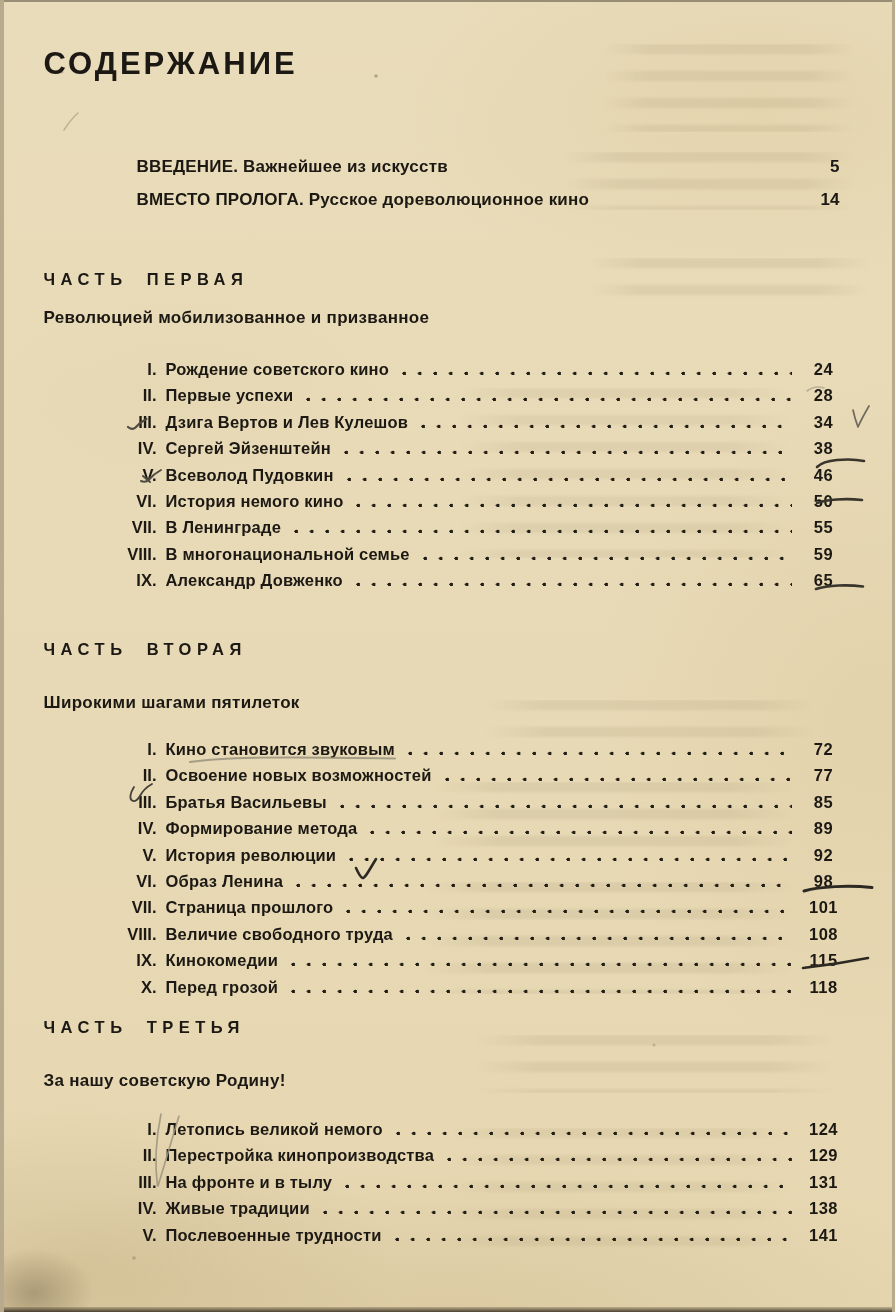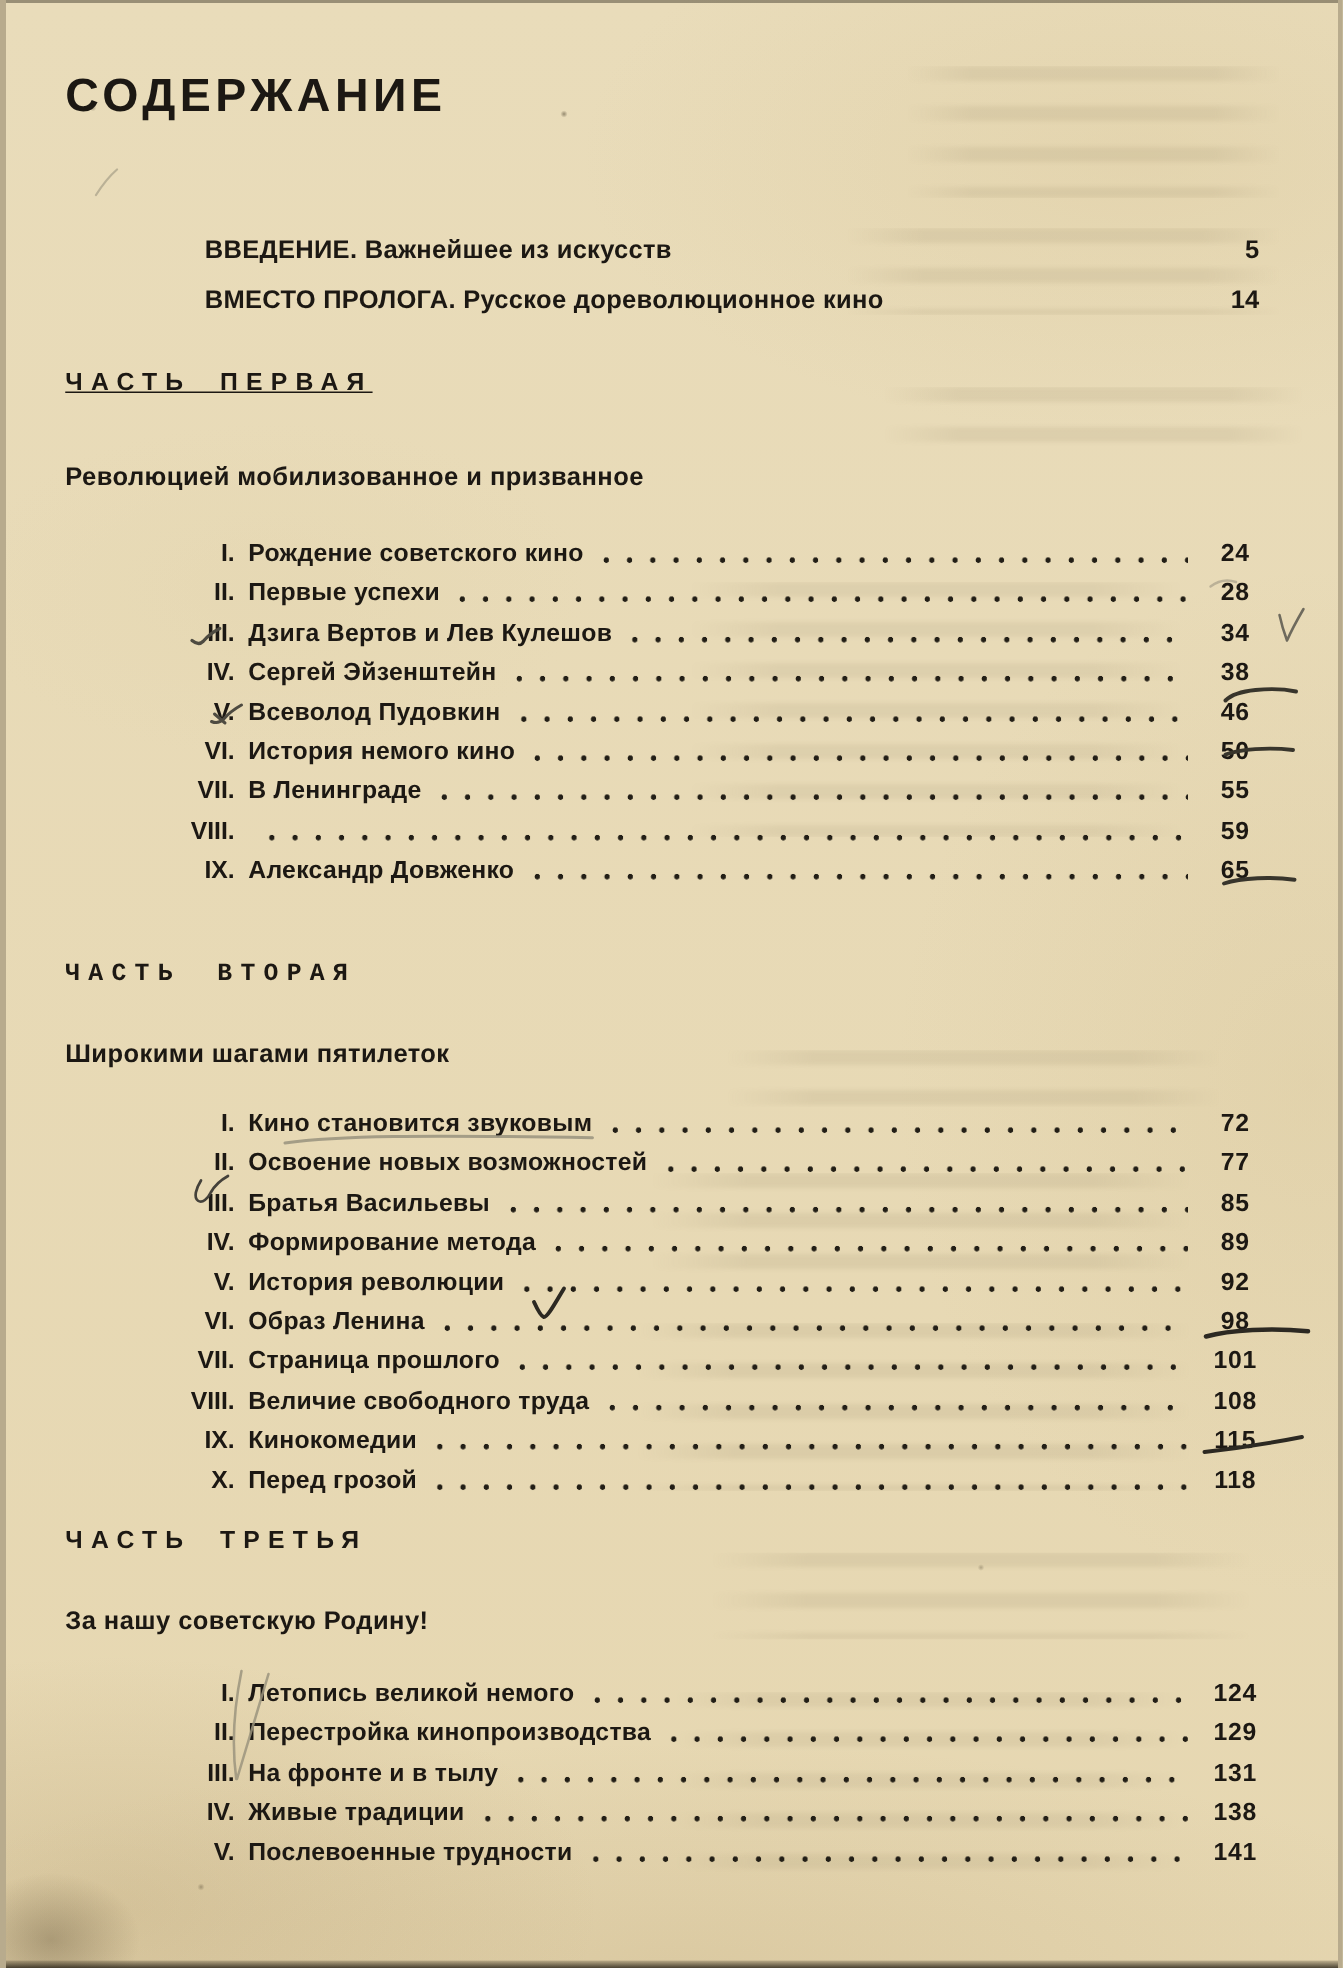--- a/index.html
+++ b/index.html
@@ -93,21 +93,21 @@
       <span class="intro-spacer"></span>
       <span class="intro-page">5</span>
     </div>
     <div class="intro-row">
       <span class="intro-label">ВМЕСТО  ПРОЛОГА. Русское дореволюционное кино</span>
       <span class="intro-spacer"></span>
       <span class="intro-page">14</span>
     </div>
   </div>
 
-  <div class="part-heading" style="top:244px;text-decoration:underline;">ЧАСТЬ ПЕРВАЯ</div>
+  <div class="part-heading" style="top:268px;">ЧАСТЬ ПЕРВАЯ</div>
   <div class="part-subtitle" style="top:307px;">Революцией мобилизованное и призванное</div>
   <div class="toc-list" style="top:356px;">
     <div class="row">
         <span class="roman">I.</span>
         <span class="label">Рождение советского кино</span>
         <span class="dots"></span>
         <span class="page-num">24</span>
       </div>
     <div class="row">
         <span class="roman">II.</span>
@@ -140,32 +140,33 @@
         <span class="page-num">50</span>
       </div>
     <div class="row">
         <span class="roman">VII.</span>
         <span class="label">В Ленинграде</span>
         <span class="dots"></span>
         <span class="page-num">55</span>
       </div>
     <div class="row">
         <span class="roman">VIII.</span>
+        <span class="label">В многонациональной семье</span>
         <span class="dots"></span>
         <span class="page-num">59</span>
       </div>
     <div class="row">
         <span class="roman">IX.</span>
         <span class="label">Александр Довженко</span>
         <span class="dots"></span>
         <span class="page-num">65</span>
       </div>
   </div>
 
-  <div class="part-heading" style="top:638px;font-family:Liberation Mono, monospace;">ЧАСТЬ ВТОРАЯ</div>
+  <div class="part-heading" style="top:638px;">ЧАСТЬ ВТОРАЯ</div>
   <div class="part-subtitle" style="top:692px;">Широкими шагами пятилеток</div>
   <div class="toc-list" style="top:736px;">
     <div class="row">
         <span class="roman">I.</span>
         <span class="label">Кино становится звуковым</span>
         <span class="dots"></span>
         <span class="page-num">72</span>
       </div>
     <div class="row">
         <span class="roman">II.</span>

